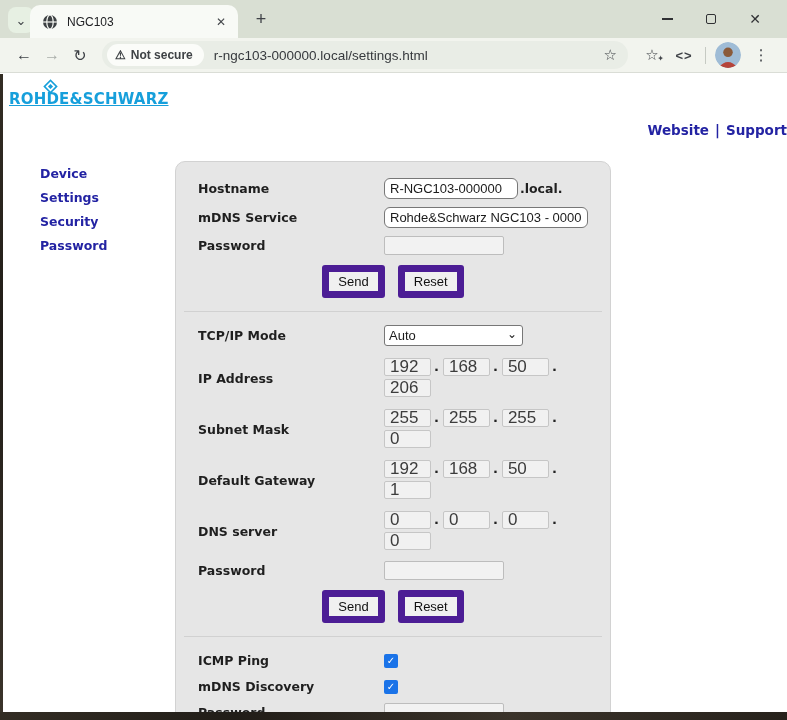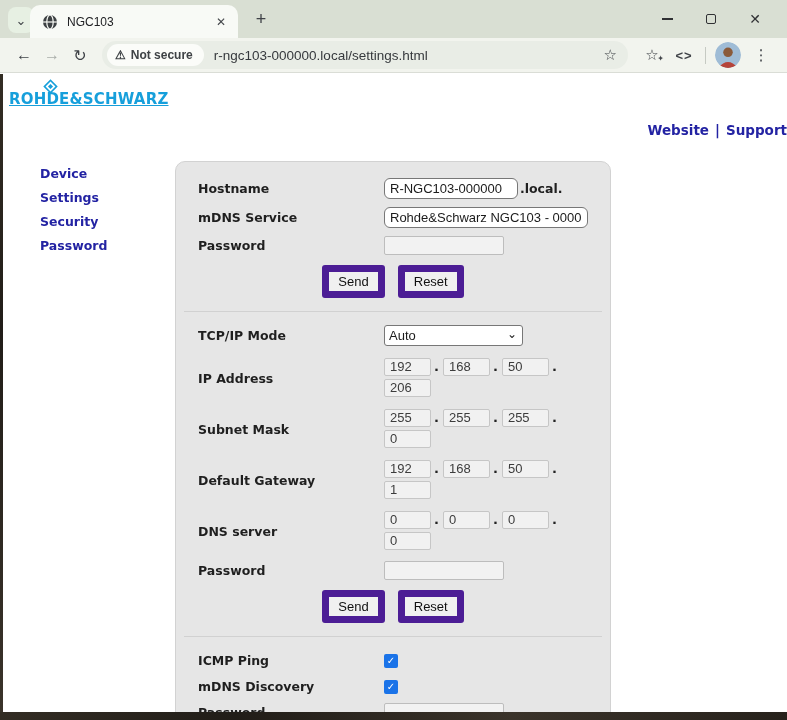--- a/index.html
+++ b/index.html
@@ -117,21 +117,21 @@
   }
   .sel-chevron { position:absolute; right:6px; top:2px; font-size:12px; color:#1B1B1B;
     pointer-events:none; }
 
   .octet-row { display:flex; align-items:center; margin-bottom:9px; }
   .octets { width:220px; }
   .octet-line { display:flex; align-items:center; height:19px; margin-bottom:2px; }
   input.octet {
     width:47px; height:18px; border:1px solid #C6C6C6; border-radius:2px;
     background:#F1F1F1; color:#3C3C3C; font-family:"Liberation Sans", sans-serif;
-    font-size:13px; padding:0 5px; margin-right:2px;
+    font-size:17px; padding:0 5px; margin-right:2px;
   }
   .dot { font-size:13px; font-weight:bold; color:#222; margin:0 4px 0 1px; }
 
   .btn-row { text-align:center; margin:10px 0 4px 0; }
   button.btn {
     font-family:"Liberation Sans", sans-serif; font-size:13px; color:#111;
     background:#F0F0F0; border:7px solid #4c1d95; border-radius:3px;
     padding:2px 9px; margin:0 4px; cursor:pointer;
   }
   .cb-row { display:flex; align-items:center; height:21px; margin-bottom:5px; }

